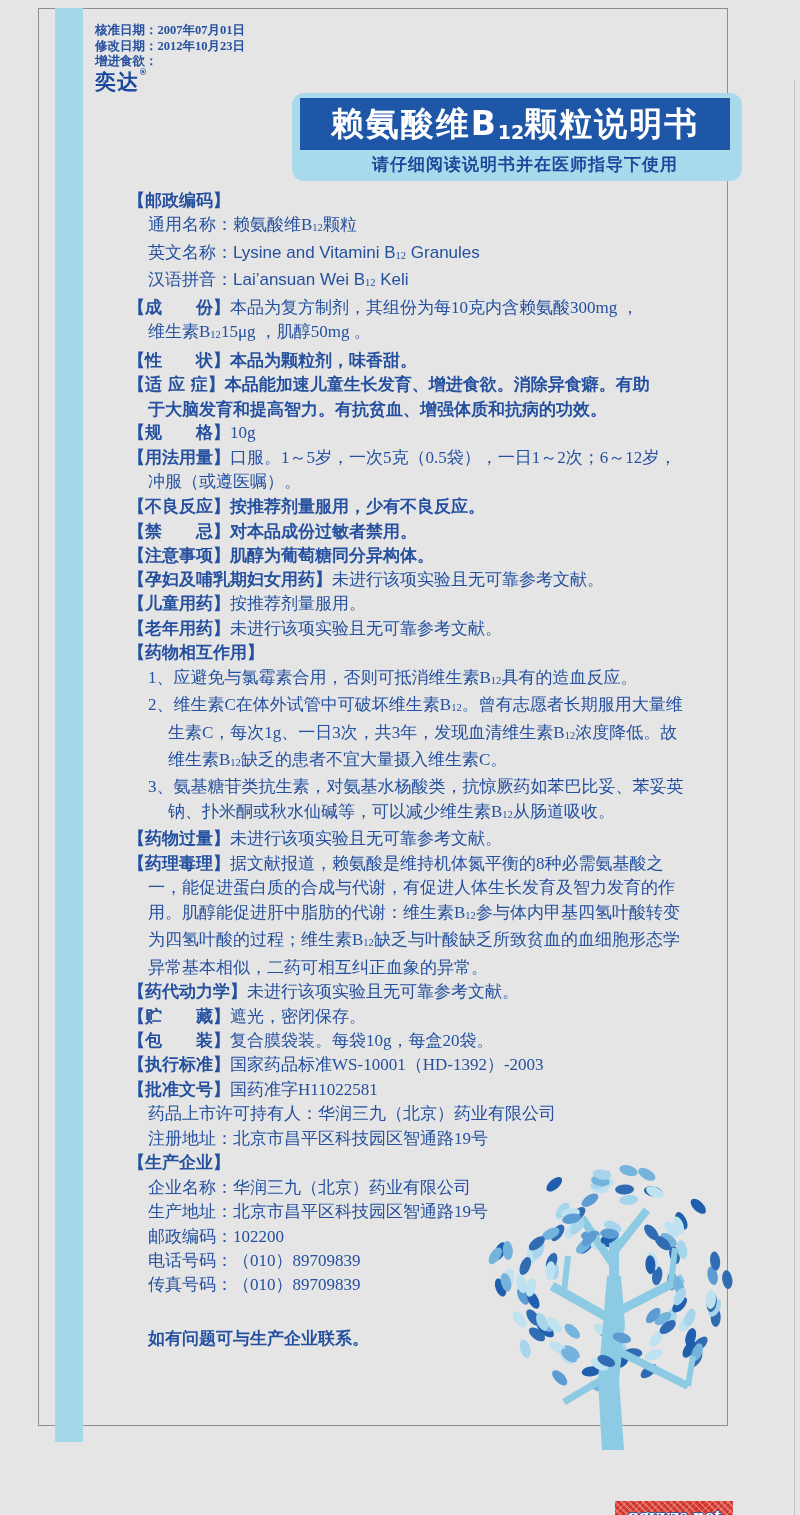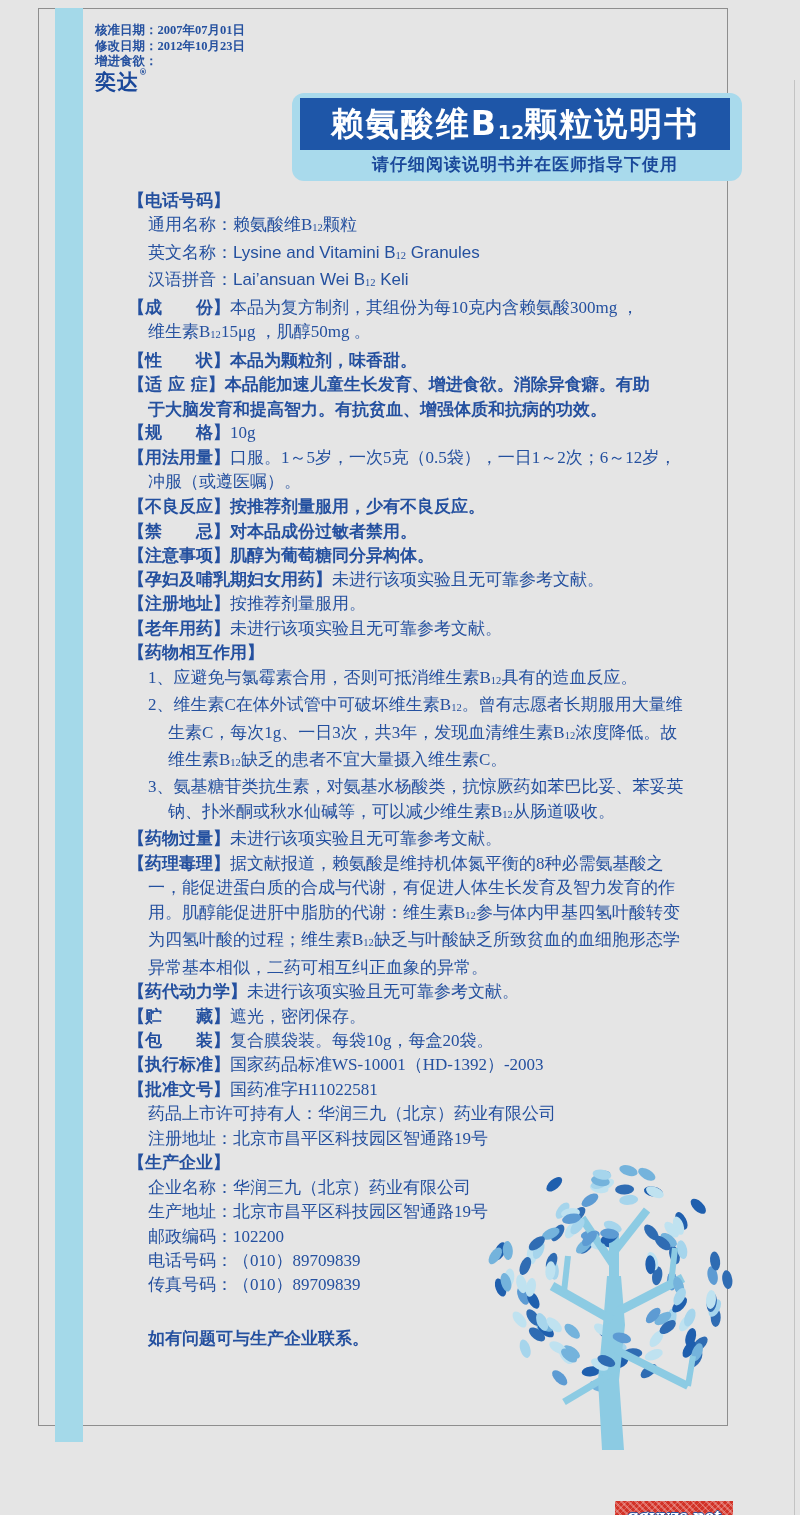--- a/index.html
+++ b/index.html
@@ -61,37 +61,37 @@
   <div class="logo"><span>奕达</span><sup>®</sup></div>
 
   <div class="banner">
     <div class="banner-bar">
       <div class="banner-title"><span>赖氨酸维B</span><span class="tsub">12</span><span>颗粒说明书</span></div>
     </div>
     <div class="banner-note">请仔细阅读说明书并在医师指导下使用</div>
   </div>
 
   <div class="content">
-      <div class="line ind0"><span class="sg-h">【电话号码】</span></div>
+      <div class="line ind0"><span class="sg-h">【邮政编码】</span></div>
       <div class="line ind1"><span class="sg-t">通用名称：赖氨酸维B</span><span class="sg-sb">12</span><span class="sg-t">颗粒</span></div>
       <div class="line ind1"><span class="sg-t">英文名称：</span><span class="sg-l">Lysine and Vitamini B</span><span class="sg-sb">12</span><span class="sg-l"> Granules</span></div>
       <div class="line ind1"><span class="sg-t">汉语拼音：</span><span class="sg-l">Lai’ansuan Wei B</span><span class="sg-sb">12</span><span class="sg-l"> Keli</span></div>
       <div class="line ind0"><span class="sg-h">【成　　份】</span><span class="sg-t">本品为复方制剂，其组份为每10克内含赖氨酸300mg ，</span></div>
       <div class="line ind1"><span class="sg-t">维生素B</span><span class="sg-sb">12</span><span class="sg-t">15μg ，肌醇50mg 。</span></div>
       <div class="line ind0 fh"><span class="sg-h">【性　　状】</span><span class="sg-t">本品为颗粒剂，味香甜。</span></div>
       <div class="line ind0 fh"><span class="sg-h">【适 应 症】</span><span class="sg-t">本品能加速儿童生长发育、增进食欲。消除异食癖。有助</span></div>
       <div class="line ind1 fh"><span class="sg-t">于大脑发育和提高智力。有抗贫血、增强体质和抗病的功效。</span></div>
       <div class="line ind0"><span class="sg-h">【规　　格】</span><span class="sg-t">10g</span></div>
       <div class="line ind0"><span class="sg-h">【用法用量】</span><span class="sg-t">口服。1～5岁，一次5克（0.5袋），一日1～2次；6～12岁，</span></div>
       <div class="line ind1"><span class="sg-t">冲服（或遵医嘱）。</span></div>
       <div class="line ind0 fh"><span class="sg-h">【不良反应】</span><span class="sg-t">按推荐剂量服用，少有不良反应。</span></div>
       <div class="line ind0 fh"><span class="sg-h">【禁　　忌】</span><span class="sg-t">对本品成份过敏者禁用。</span></div>
       <div class="line ind0 fh"><span class="sg-h">【注意事项】</span><span class="sg-t">肌醇为葡萄糖同分异构体。</span></div>
       <div class="line ind0"><span class="sg-h">【孕妇及哺乳期妇女用药】</span><span class="sg-t">未进行该项实验且无可靠参考文献。</span></div>
-      <div class="line ind0"><span class="sg-h">【注册地址】</span><span class="sg-t">按推荐剂量服用。</span></div>
+      <div class="line ind0"><span class="sg-h">【儿童用药】</span><span class="sg-t">按推荐剂量服用。</span></div>
       <div class="line ind0"><span class="sg-h">【老年用药】</span><span class="sg-t">未进行该项实验且无可靠参考文献。</span></div>
       <div class="line ind0"><span class="sg-h">【药物相互作用】</span></div>
       <div class="line ind1"><span class="sg-t">1、应避免与氯霉素合用，否则可抵消维生素B</span><span class="sg-sb">12</span><span class="sg-t">具有的造血反应。</span></div>
       <div class="line ind1"><span class="sg-t">2、维生素C在体外试管中可破坏维生素B</span><span class="sg-sb">12</span><span class="sg-t">。曾有志愿者长期服用大量维</span></div>
       <div class="line ind2"><span class="sg-t">生素C，每次1g、一日3次，共3年，发现血清维生素B</span><span class="sg-sb">12</span><span class="sg-t">浓度降低。故</span></div>
       <div class="line ind2"><span class="sg-t">维生素B</span><span class="sg-sb">12</span><span class="sg-t">缺乏的患者不宜大量摄入维生素C。</span></div>
       <div class="line ind1"><span class="sg-t">3、氨基糖苷类抗生素，对氨基水杨酸类，抗惊厥药如苯巴比妥、苯妥英</span></div>
       <div class="line ind2"><span class="sg-t">钠、扑米酮或秋水仙碱等，可以减少维生素B</span><span class="sg-sb">12</span><span class="sg-t">从肠道吸收。</span></div>
       <div class="line ind0"><span class="sg-h">【药物过量】</span><span class="sg-t">未进行该项实验且无可靠参考文献。</span></div>
       <div class="line ind0"><span class="sg-h">【药理毒理】</span><span class="sg-t">据文献报道，赖氨酸是维持机体氮平衡的8种必需氨基酸之</span></div>

